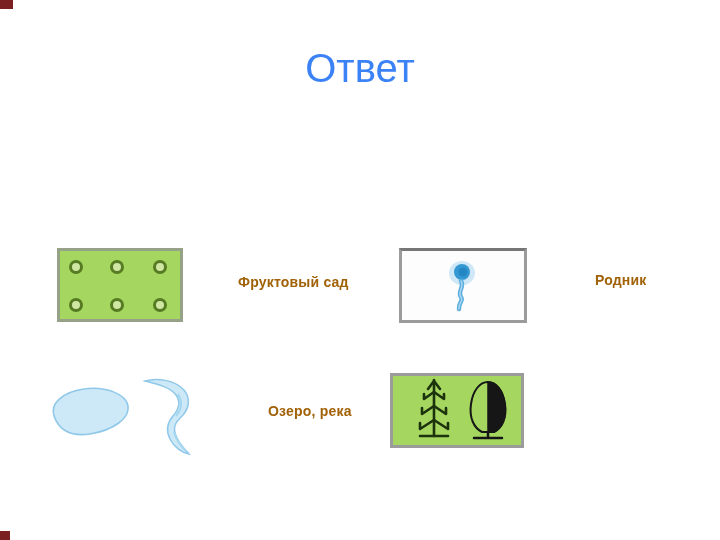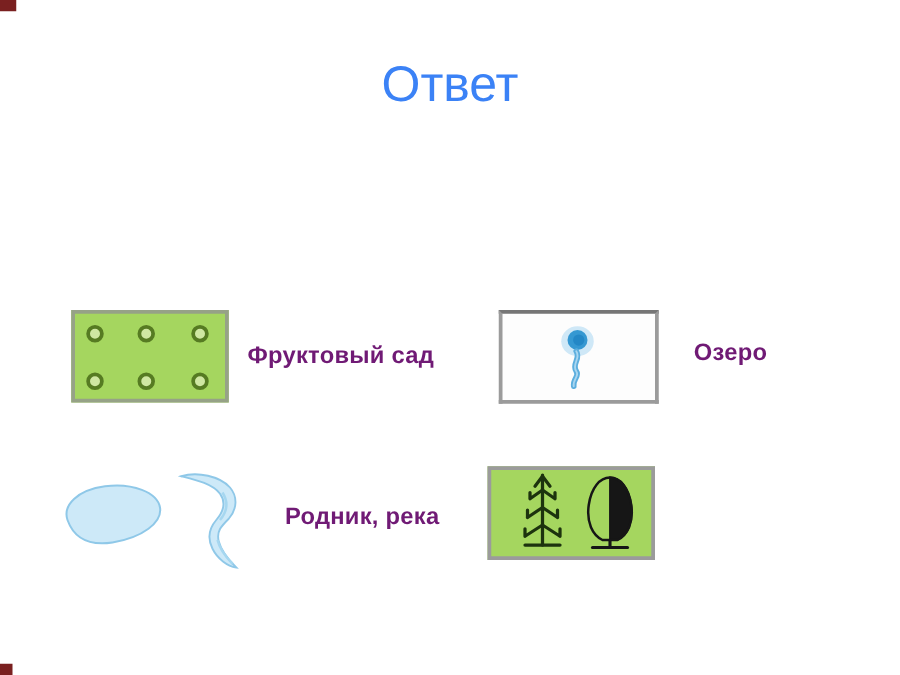--- a/index.html
+++ b/index.html
@@ -30,22 +30,22 @@
     background:#fdfdfd; border:3px solid #9b9b9b; border-top-color:#767676;
   }
   .forest {
     left:390px; top:373px; width:134px; height:75px;
     background:#a5d65f; border:3px solid #9b9b9b;
   }
   .fill-svg { position:absolute; left:0; top:0; width:100%; height:100%; }
   .water-svg { position:absolute; }
 
   .label {
-    position:absolute; font-weight:700; font-size:19px; color:#701a75;
-    white-space:nowrap; letter-spacing:0.2px;
+    position:absolute; font-weight:700; font-size:14px; color:#a16207;
+    white-space:nowrap; letter-spacing:0.2px;margin-left:40px;
   }
   .lbl-orchard { left:198px; top:274px; }
   .lbl-spring  { left:555px; top:272px; }
   .lbl-lake    { left:228px; top:403px; }
   .lbl-forest  { left:538px; top:394px; }
 </style>
 </head>
 <body>
 
 <div class="slide">
@@ -67,34 +67,34 @@
 
   <div class="sym-rect spring">
     <svg class="fill-svg" viewBox="0 0 122 69">
       <ellipse cx="60" cy="22" rx="13" ry="12" fill="#cfe8f7"></ellipse>
       <circle cx="60" cy="21" r="8" fill="#3598d2"></circle>
       <circle cx="61" cy="21" r="4.5" fill="#2387c6"></circle>
       <path d="M 59 30 C 63 36, 55 40, 59 46 C 62 50, 56 52, 57 58" stroke="#5caede" stroke-width="4.5" fill="none" stroke-linecap="round"></path>
       <path d="M 59 30 C 63 36, 55 40, 59 46 C 62 50, 56 52, 57 58" stroke="#a9d6f0" stroke-width="1.5" fill="none" stroke-linecap="round"></path>
     </svg>
   </div>
-  <div class="label lbl-spring">Озеро</div>
+  <div class="label lbl-spring">Родник</div>
 
   <svg class="water-svg" style="left:46px; top:382px;" width="88" height="58" viewBox="0 0 88 58">
     <path d="M 8 34 C 4 22, 16 10, 38 7 C 60 4, 80 12, 82 24 C 84 36, 68 48, 44 52 C 24 55, 13 48, 8 34 Z" fill="#cde9f8" stroke="#8fc8e8" stroke-width="1.6"></path>
   </svg>
 
   <svg class="water-svg" style="left:140px; top:376px;" width="60" height="80" viewBox="0 0 60 80">
     <path d="M 5 5 C 18 1, 36 5, 44 14 C 50 21, 50 31, 43 39 C 37 45, 33 49, 35 57
              C 37 65, 43 72, 49 78 C 42 77, 34 71, 30 63 C 26 55, 27 47, 33 40
              C 39 33, 41 26, 36 19 C 30 11, 17 8, 5 5 Z" fill="#cde9f8" stroke="#8fc8e8" stroke-width="1.5"></path>
     <path d="M 38 18 C 43 26, 42 33, 36 40" fill="none" stroke="#a6d7f0" stroke-width="2"></path>
     <path d="M 34 56 C 36 64, 41 70, 46 75" fill="none" stroke="#a6d7f0" stroke-width="2"></path>
   </svg>
-  <div class="label lbl-lake">Родник, река</div>
+  <div class="label lbl-lake">Озеро, река</div>
 
   <div class="sym-rect forest">
     <svg class="fill-svg" viewBox="0 0 128 69">
 
       <g stroke="#1d330e" stroke-width="2.6" stroke-linecap="round" fill="none">
         <path d="M 41 4 L 41 60"></path>
         <path d="M 41 5 L 35 13 M 41 5 L 47 13"></path>
         <path d="M 41 16 L 31 23 M 31 23 L 31 18"></path>
         <path d="M 41 16 L 51 23 M 51 23 L 51 18"></path>
         <path d="M 41 30 L 29 38 M 29 38 L 29 32"></path>

